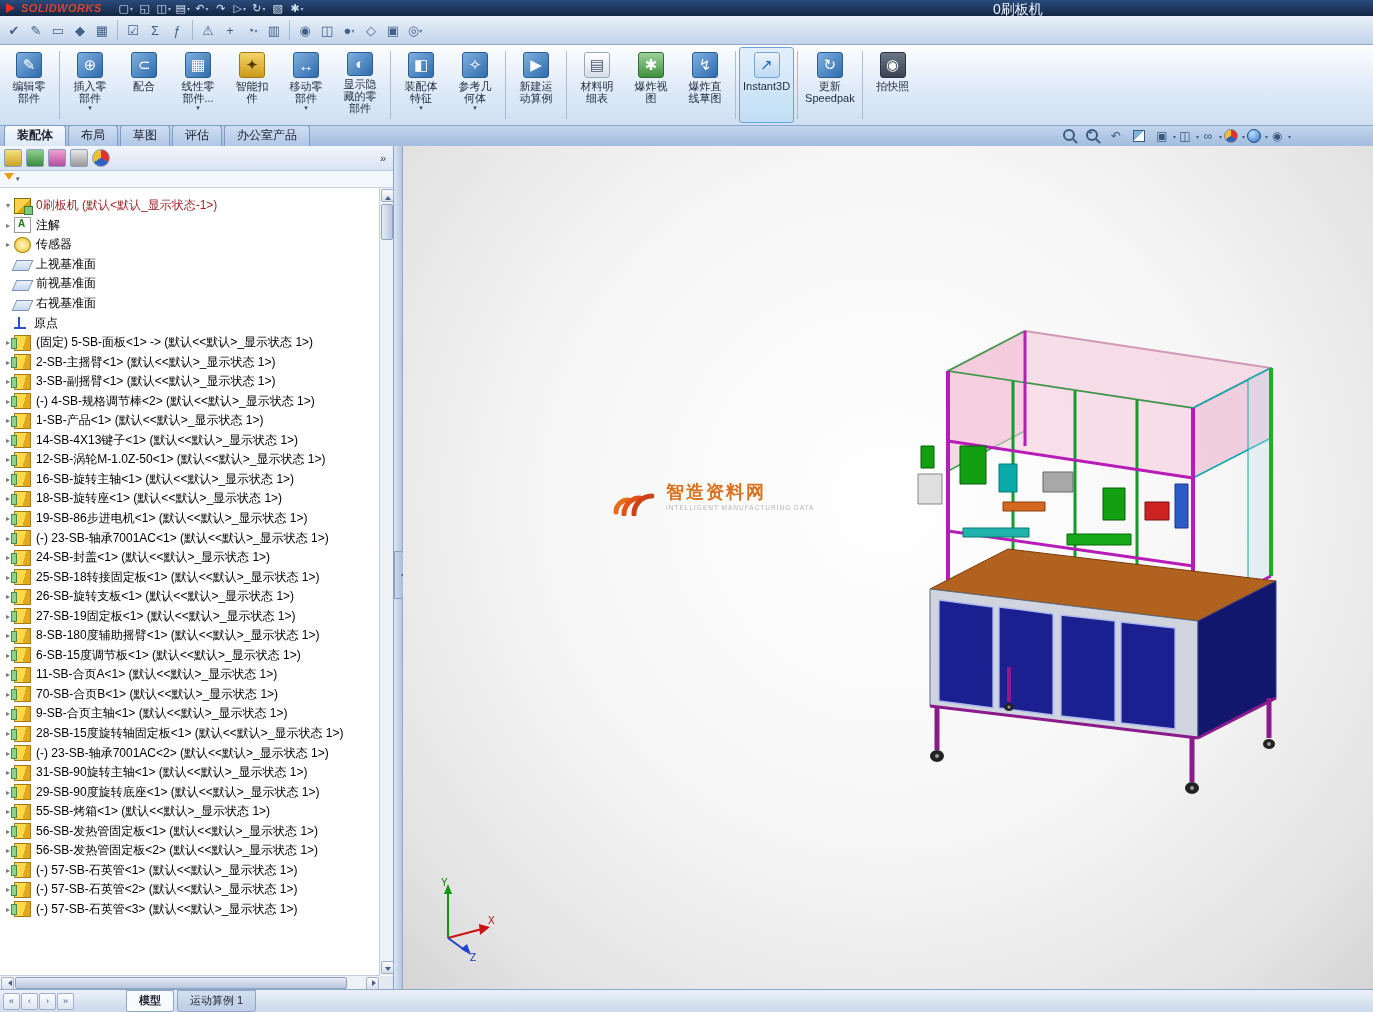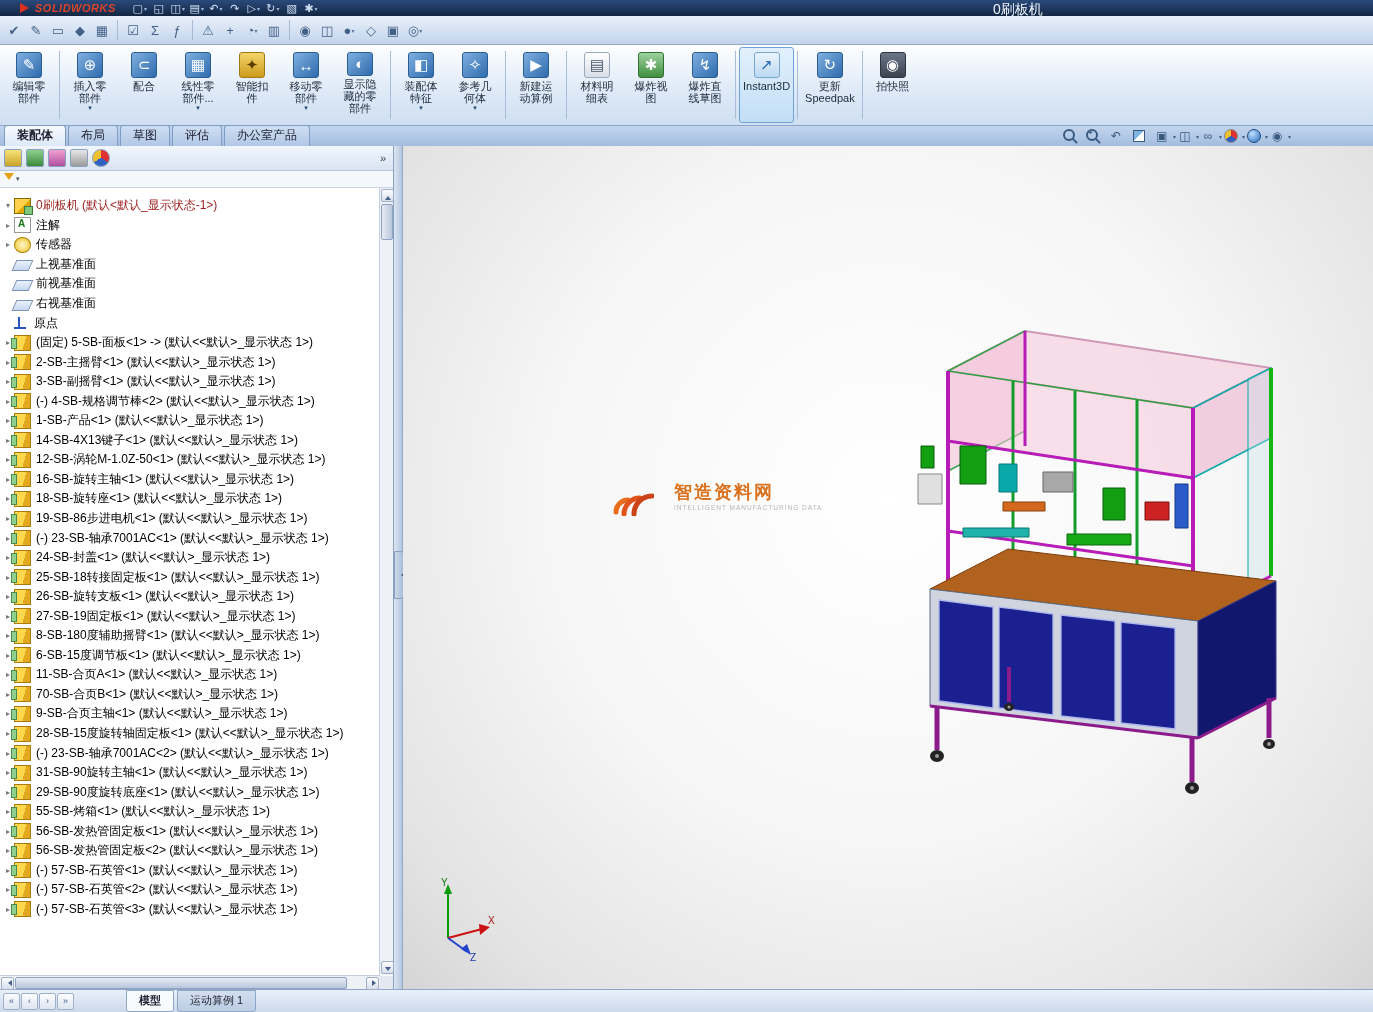--- a/index.html
+++ b/index.html
@@ -1,21 +1,21 @@
 <!DOCTYPE html>
 <html><head>
 <meta charset="utf-8">
 <style>
   html,body{margin:0;padding:0;width:1373px;height:1012px;overflow:hidden;
     font-family:"Liberation Sans","DejaVu Sans",sans-serif;user-select:none;}
   .app{width:1373px;height:1012px;display:flex;flex-direction:column;background:#d7e2f0;}
 
   
   .titlebar{height:16px;background:linear-gradient(#2a4a7c,#122642);display:flex;align-items:center;
-    padding:0 20px;gap:6px;color:#e8edf5;font-size:10px;position:relative;}
+    padding:0 6px;gap:6px;color:#e8edf5;font-size:10px;position:relative;}
   .logo-arrow{width:0;height:0;border-top:5px solid transparent;border-bottom:5px solid transparent;
     border-left:9px solid #e03020;display:inline-block;}
   .logo-text{color:#d8452a;font-weight:bold;font-style:italic;font-size:11px;letter-spacing:.5px;}
   .tb-icons{display:flex;align-items:center;gap:3px;margin-left:10px;}
   .tb-icon{width:16px;height:14px;display:inline-flex;align-items:center;justify-content:center;
     color:#cfe0f2;font-size:11px;border-radius:2px;position:relative;}
   .tb-icon[data-dd="true"]::after{content:"▾";font-size:6px;color:#9fb6d4;margin-left:1px;}
   .doc-title{position:absolute;left:993px;top:1px;font-size:14px;color:#eef3fa;}
 
   
@@ -134,21 +134,21 @@
   
   .splitter{width:8px;background:linear-gradient(90deg,#dce6f2,#b4c6e0);border-right:1px solid #93a9c9;position:relative;}
   .splitter .grip{position:absolute;top:405px;left:0;width:8px;height:46px;background:linear-gradient(90deg,#cdd9ea,#a9bcd8);
     border:1px solid #8aa0c0;border-radius:0 3px 3px 0;}
   .splitter .grip::after{content:"";position:absolute;left:2px;top:19px;border:4px solid transparent;border-right:5px solid #44608a;}
 
   
   .viewport{flex:1;position:relative;overflow:hidden;
     background:radial-gradient(ellipse at 50% 42%,#ffffff 0%,#f6f6f6 50%,#e3e3e4 85%,#d5d5d6 100%);}
   .model-svg{position:absolute;left:0;top:0;}
-  .watermark{position:absolute;left:207px;top:330px;display:flex;align-items:center;gap:20px;opacity:.95;}
+  .watermark{position:absolute;left:207px;top:330px;display:flex;align-items:center;gap:12px;opacity:.95;}
   .wm-text .wm-title{color:#d96a12;font-weight:bold;font-size:18px;letter-spacing:2px;line-height:20px;}
   .wm-text .wm-sub{color:#b3b3b3;font-size:6.5px;letter-spacing:1px;margin-top:2px;}
   .triad{position:absolute;left:25px;top:730px;}
 
   
   .statusbar{height:22px;background:linear-gradient(#eaf0f9,#cbd9ec);border-top:1px solid #8ea6c8;
     display:flex;align-items:center;padding-left:3px;font-size:11px;color:#234;}
   .sb-nav{width:15px;height:15px;display:inline-flex;align-items:center;justify-content:center;font-size:9px;
     border:1px solid #9fb0c8;background:linear-gradient(#fbfcfe,#dde5f0);border-radius:2px;margin-right:1px;color:#44608a;}
   .sheet-tab{padding:2px 12px 3px;border:1px solid #8ea6c8;margin-left:3px;background:linear-gradient(#d3dfef,#bccde4);

